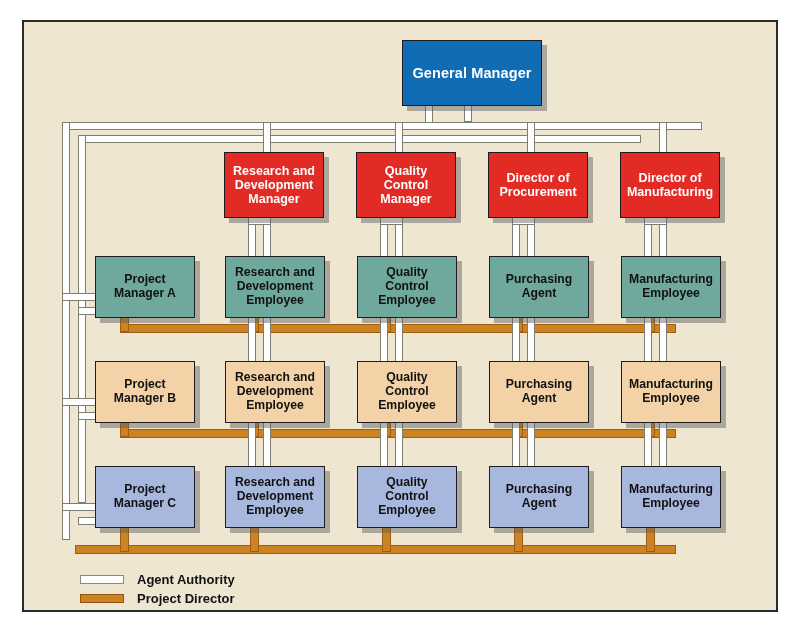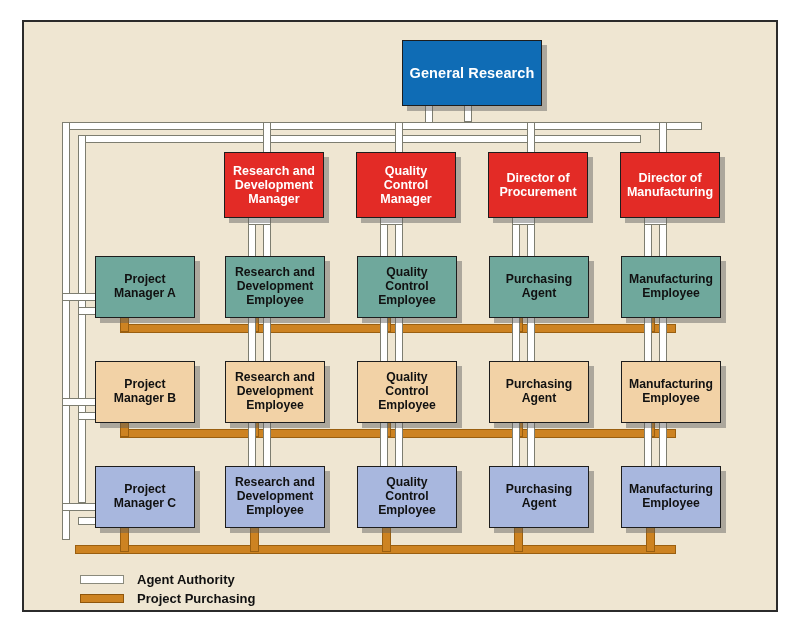--- a/index.html
+++ b/index.html
@@ -177,21 +177,21 @@
   <div class="wire" style="left:635px; top:195px; width:8px; height:293px;"></div>
   <div class="wire" style="left:620px; top:195px; width:8px; height:310px;"></div>
   <div class="wire" style="left:620px; top:195px; width:23px; height:8px;"></div>
   <div class="wire" style="left:604px; top:271px; width:39px; height:8px;"></div>
   <div class="wire" style="left:620px; top:285px; width:23px; height:8px;"></div>
   <div class="wire" style="left:604px; top:376px; width:39px; height:8px;"></div>
   <div class="wire" style="left:620px; top:390px; width:23px; height:8px;"></div>
   <div class="wire" style="left:604px; top:481px; width:39px; height:8px;"></div>
   <div class="wire" style="left:620px; top:495px; width:23px; height:8px;"></div>
 
-  <div class="box gm" style="left:378px; top:18px; width:140px; height:66px;">General Research</div>
+  <div class="box gm" style="left:378px; top:18px; width:140px; height:66px;">General Manager</div>
 
   <div class="box mgr" style="left:200px; top:130px; width:100px; height:66px;">Research and
 Development
 Manager</div>
   <div class="box mgr" style="left:332px; top:130px; width:100px; height:66px;">Quality
 Control
 Manager</div>
   <div class="box mgr" style="left:464px; top:130px; width:100px; height:66px;">Director of
 Procurement</div>
   <div class="box mgr" style="left:596px; top:130px; width:100px; height:66px;">Director of
@@ -236,17 +236,17 @@
   <div class="box rowC" style="left:597px; top:444px; width:100px; height:62px;">Manufacturing
 Employee</div>
 
   <div id="legend">
     <div class="legend-row">
       <span class="swatch line"></span>
       <span class="legend-label">Agent Authority</span>
     </div>
     <div class="legend-row">
       <span class="swatch project"></span>
-      <span class="legend-label">Project Purchasing</span>
+      <span class="legend-label">Project Director</span>
     </div>
   </div>
 
 </div>
 
 </body></html>

